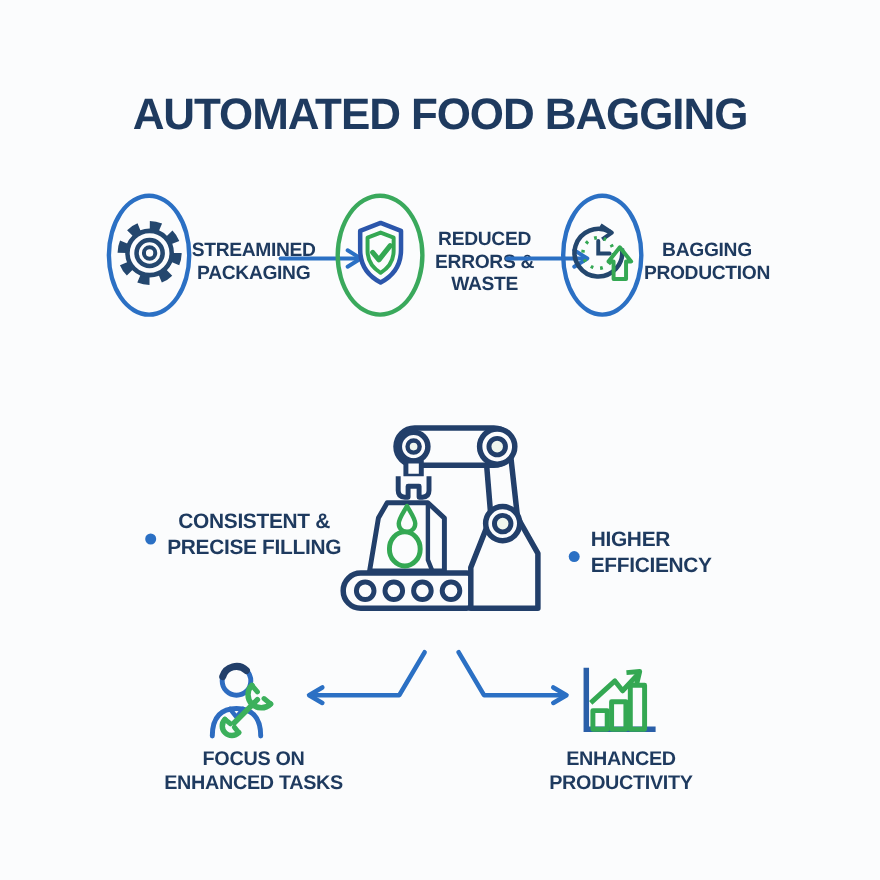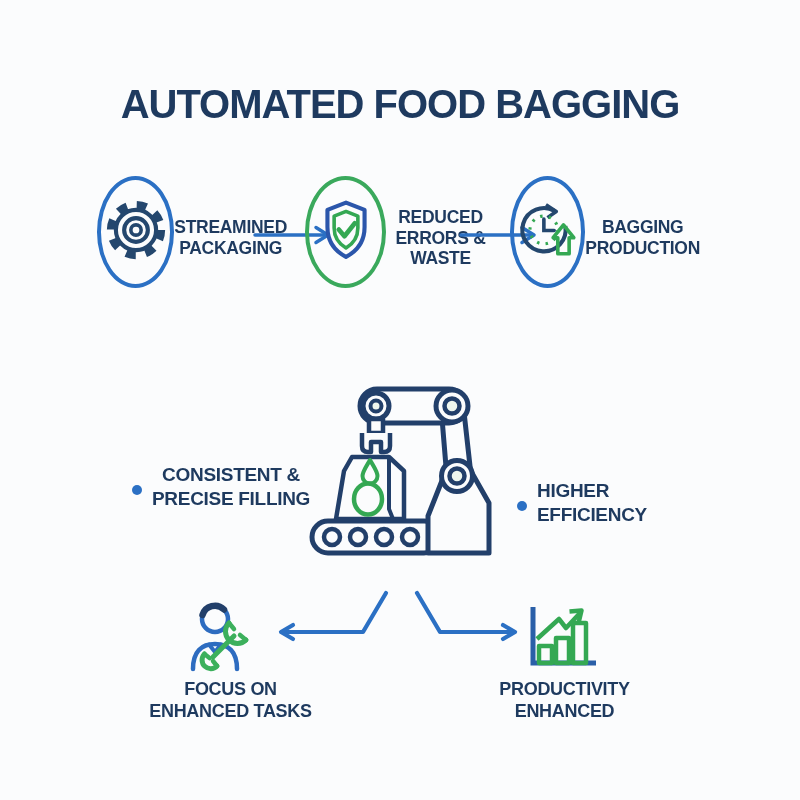--- a/index.html
+++ b/index.html
@@ -252,17 +252,17 @@
       <g fill="none" stroke="#34a853" stroke-width="4.5" stroke-linejoin="round">
         <rect x="21" y="47" width="13" height="17"></rect>
         <rect x="38" y="39" width="13" height="25"></rect>
         <rect x="55" y="24" width="13" height="40"></rect>
         <path d="M19,40 L41,20 L48,29 L62,14"></path>
         <path d="M51.5,12.5 L63.5,11.5 L60.5,24"></path>
       </g>
     </svg>
   </span>
   <div class="outcome-label outcome-label-right">
+    <span class="line">ENHANCED</span>
     <span class="line">PRODUCTIVITY</span>
-    <span class="line">ENHANCED</span>
   </div>
 
 </div>
 
 </body></html>

